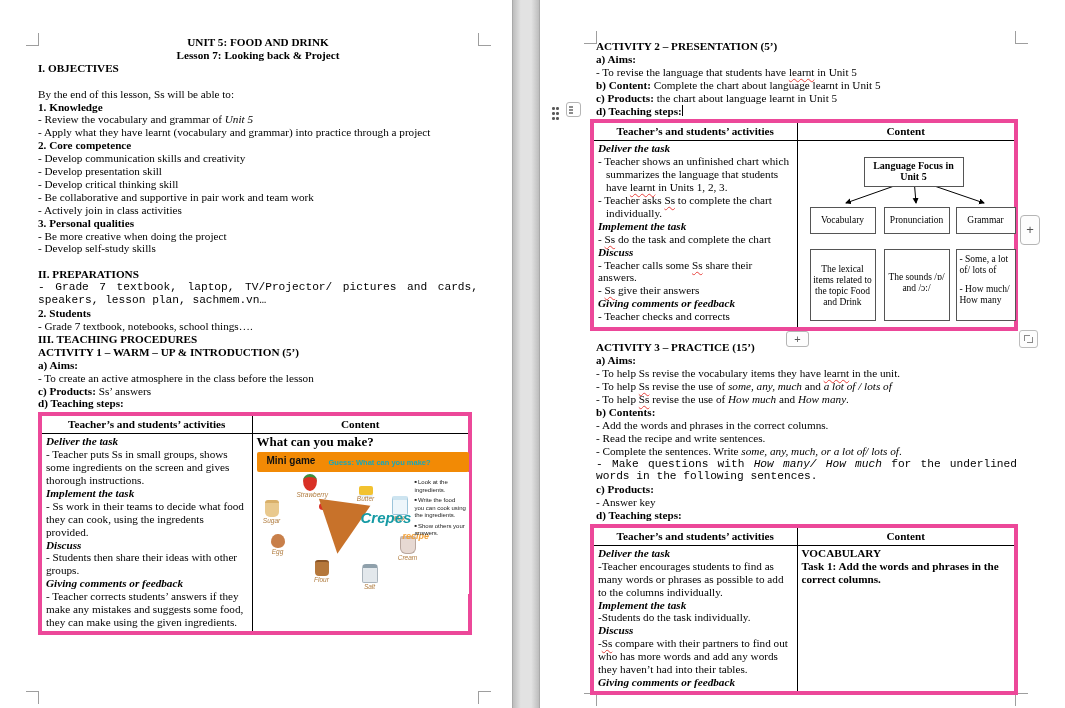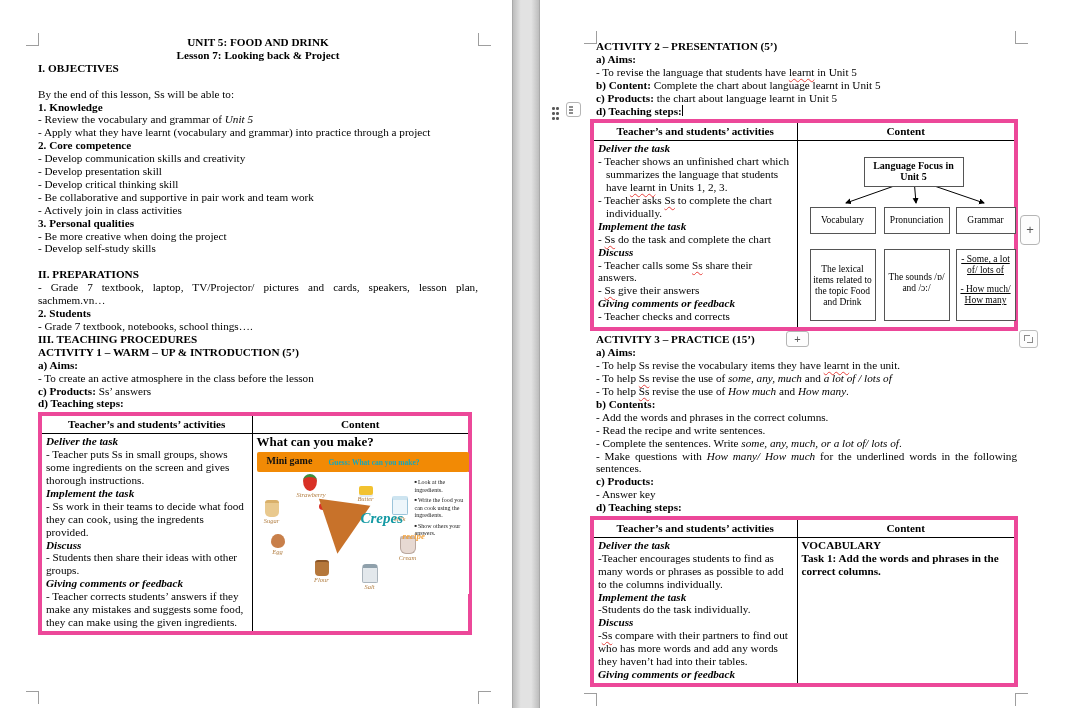--- a/index.html
+++ b/index.html
@@ -23,37 +23,37 @@
   .crop.br{border-left:1px solid #9e9e9e;border-top:1px solid #9e9e9e;}
 
   
   .textarea{position:absolute;font-size:11.2px;line-height:12.9px;}
   .ta1{left:38px;top:36px;width:440px;}
   .ta2{left:56px;top:40px;width:421px;}
   .ln{min-height:12.9px;}
   .b{font-weight:bold;} .i{font-style:italic;}
   .w{text-decoration:underline;text-decoration-style:wavy;text-decoration-color:#e8413c;
      text-decoration-thickness:1px;text-underline-offset:2px;}
-  .center{text-align:center;} .j{text-align:justify;}
+  .center{text-align:center;} .j{text-align:justify;font-family:Liberation Mono, monospace;}
   .hang{padding-left:8px;text-indent:-8px;}
   .gap6{height:6px;} .gap13{height:13px;}
   .caret{display:inline-block;width:1px;height:11px;background:#000;vertical-align:-1px;}
 
   
   table.doctable{border-collapse:collapse;border:4px solid #ec4899;table-layout:fixed;
                  margin-top:2px;}
   .doctable th,.doctable td{border:1px solid #000;vertical-align:top;box-sizing:border-box;
                  padding:1px 4px 2px 4px;font-size:11.2px;line-height:12.9px;}
   .doctable th{text-align:center;font-weight:bold;padding:2px 2px;}
   .t1{width:434px;} .t1 .c1{width:212px;}
   .t23{width:428px;margin-left:-6px;} .t23 .c1{width:205px;}
 
   
   .wcym{font-weight:bold;font-size:13px;margin:1px 0 3px 0;}
-  .minigame{position:relative;width:212px;height:142px;font-family:Liberation Serif, serif;}
+  .minigame{position:relative;width:212px;height:142px;font-family:Liberation Sans, sans-serif;}
   .mg-banner{position:absolute;left:0;top:0;width:212px;height:20px;background:#f28a05;
              border-radius:2px;}
   .mg-banner .mg-label{position:absolute;left:10px;top:3px;font-size:10px;font-weight:bold;color:#111;}
   .mg-banner .mg-q{position:absolute;left:72px;top:5px;font-size:7.5px;font-weight:bold;color:#19a7b8;}
   .mg-body{position:absolute;left:0;top:20px;width:212px;height:122px;background:#fff;}
   .ing{position:absolute;text-align:center;width:26px;}
   .ing .blob{width:14px;height:14px;margin:0 auto;border-radius:4px;}
   .ing .lbl{font-size:6.5px;font-style:italic;color:#b07c3f;line-height:7px;}
   .blob.sugar{background:#e9c98e;border-radius:3px 3px 5px 5px;border-top:3px solid #d9b06a;}
   .blob.strawberry{background:#d93025;border-radius:50% 50% 50% 50%/40% 40% 60% 60%;border-top:3px solid #3d8f3d;}
@@ -78,21 +78,21 @@
   .diagram{position:relative;width:214px;height:178px;margin:3px 0 2px 2px;
            font-family:"Liberation Serif",serif;}
   .dbox{position:absolute;border:1px solid #555;background:#fff;box-sizing:border-box;
         text-align:center;font-size:9.5px;line-height:11px;padding:2px;}
   .dbox.root{left:60px;top:12px;width:100px;height:30px;font-weight:bold;font-size:10px;}
   .dbox.n0{left:6px;top:62px;width:66px;height:27px;padding-top:7px;}
   .dbox.n1{left:80px;top:62px;width:66px;height:27px;padding-top:7px;}
   .dbox.n2{left:152px;top:62px;width:60px;height:27px;padding-top:7px;}
   .dbox.d0{left:6px;top:104px;width:66px;height:72px;padding-top:14px;}
   .dbox.d1{left:80px;top:104px;width:66px;height:72px;padding-top:22px;}
-  .dbox.d2{left:152px;top:104px;width:60px;height:72px;text-align:center;padding:4px 3px;text-decoration:underline;}
+  .dbox.d2{left:152px;top:104px;width:60px;height:72px;text-align:left;padding:4px 3px;}
   .dbox.d2 p{margin:0 0 8px 0;}
   .diagram svg{position:absolute;left:0;top:0;}
 
   
   .ctl{position:absolute;box-sizing:border-box;font-family:"Liberation Sans",sans-serif;}
   .dots-grid{left:552px;top:107px;width:12px;height:17px;display:grid;
              grid-template-columns:4px 4px;grid-auto-rows:5px;}
   .dots-grid i{width:2.5px;height:2.5px;background:#5a5a5a;border-radius:50%;}
   .handle-box{left:566px;top:102px;width:15px;height:15px;border:1px solid #b5b5b5;border-radius:3px;
               background:#fff;}
@@ -285,21 +285,21 @@
               <div class="dbox d2">
                 <p>- Some, a lot of/ lots of</p>
                 <p>- How much/ How many</p>
               </div>
             </div>
           </td>
         </tr>
       </tbody>
         </table>
 
-      <div style="margin-top:2px;">
+      <div style="margin-top:10px;">
           <div class="ln "><span class="b ">ACTIVITY 3 – PRACTICE (15’)</span></div>
           <div class="ln "><span class="b ">a) Aims:</span></div>
           <div class="ln "><span class="">- To help Ss revise the vocabulary items they have </span><span class="w">learnt</span><span class=""> in the unit.</span></div>
           <div class="ln "><span class="">- To help </span><span class="w">Ss</span><span class=""> revise the use of </span><span class="i ">some, any, much</span><span class=""> and </span><span class="i ">a lot of / lots of</span></div>
           <div class="ln "><span class="">- To help </span><span class="w">Ss</span><span class=""> revise the use of </span><span class="i ">How much</span><span class=""> and </span><span class="i ">How many</span><span class="">.</span></div>
           <div class="ln "><span class="b ">b) Contents:</span></div>
           <div class="ln "><span class="">- Add the words and phrases in the correct columns.</span></div>
           <div class="ln "><span class="">- Read the recipe and write sentences.</span></div>
           <div class="ln "><span class="">- Complete the sentences. Write </span><span class="i ">some, any, much, or a lot of/ lots of</span><span class="">.</span></div>
           <div class="ln j"><span class="">- Make questions with </span><span class="i ">How many/ How much</span><span class=""> for the underlined words in the following sentences.</span></div>

